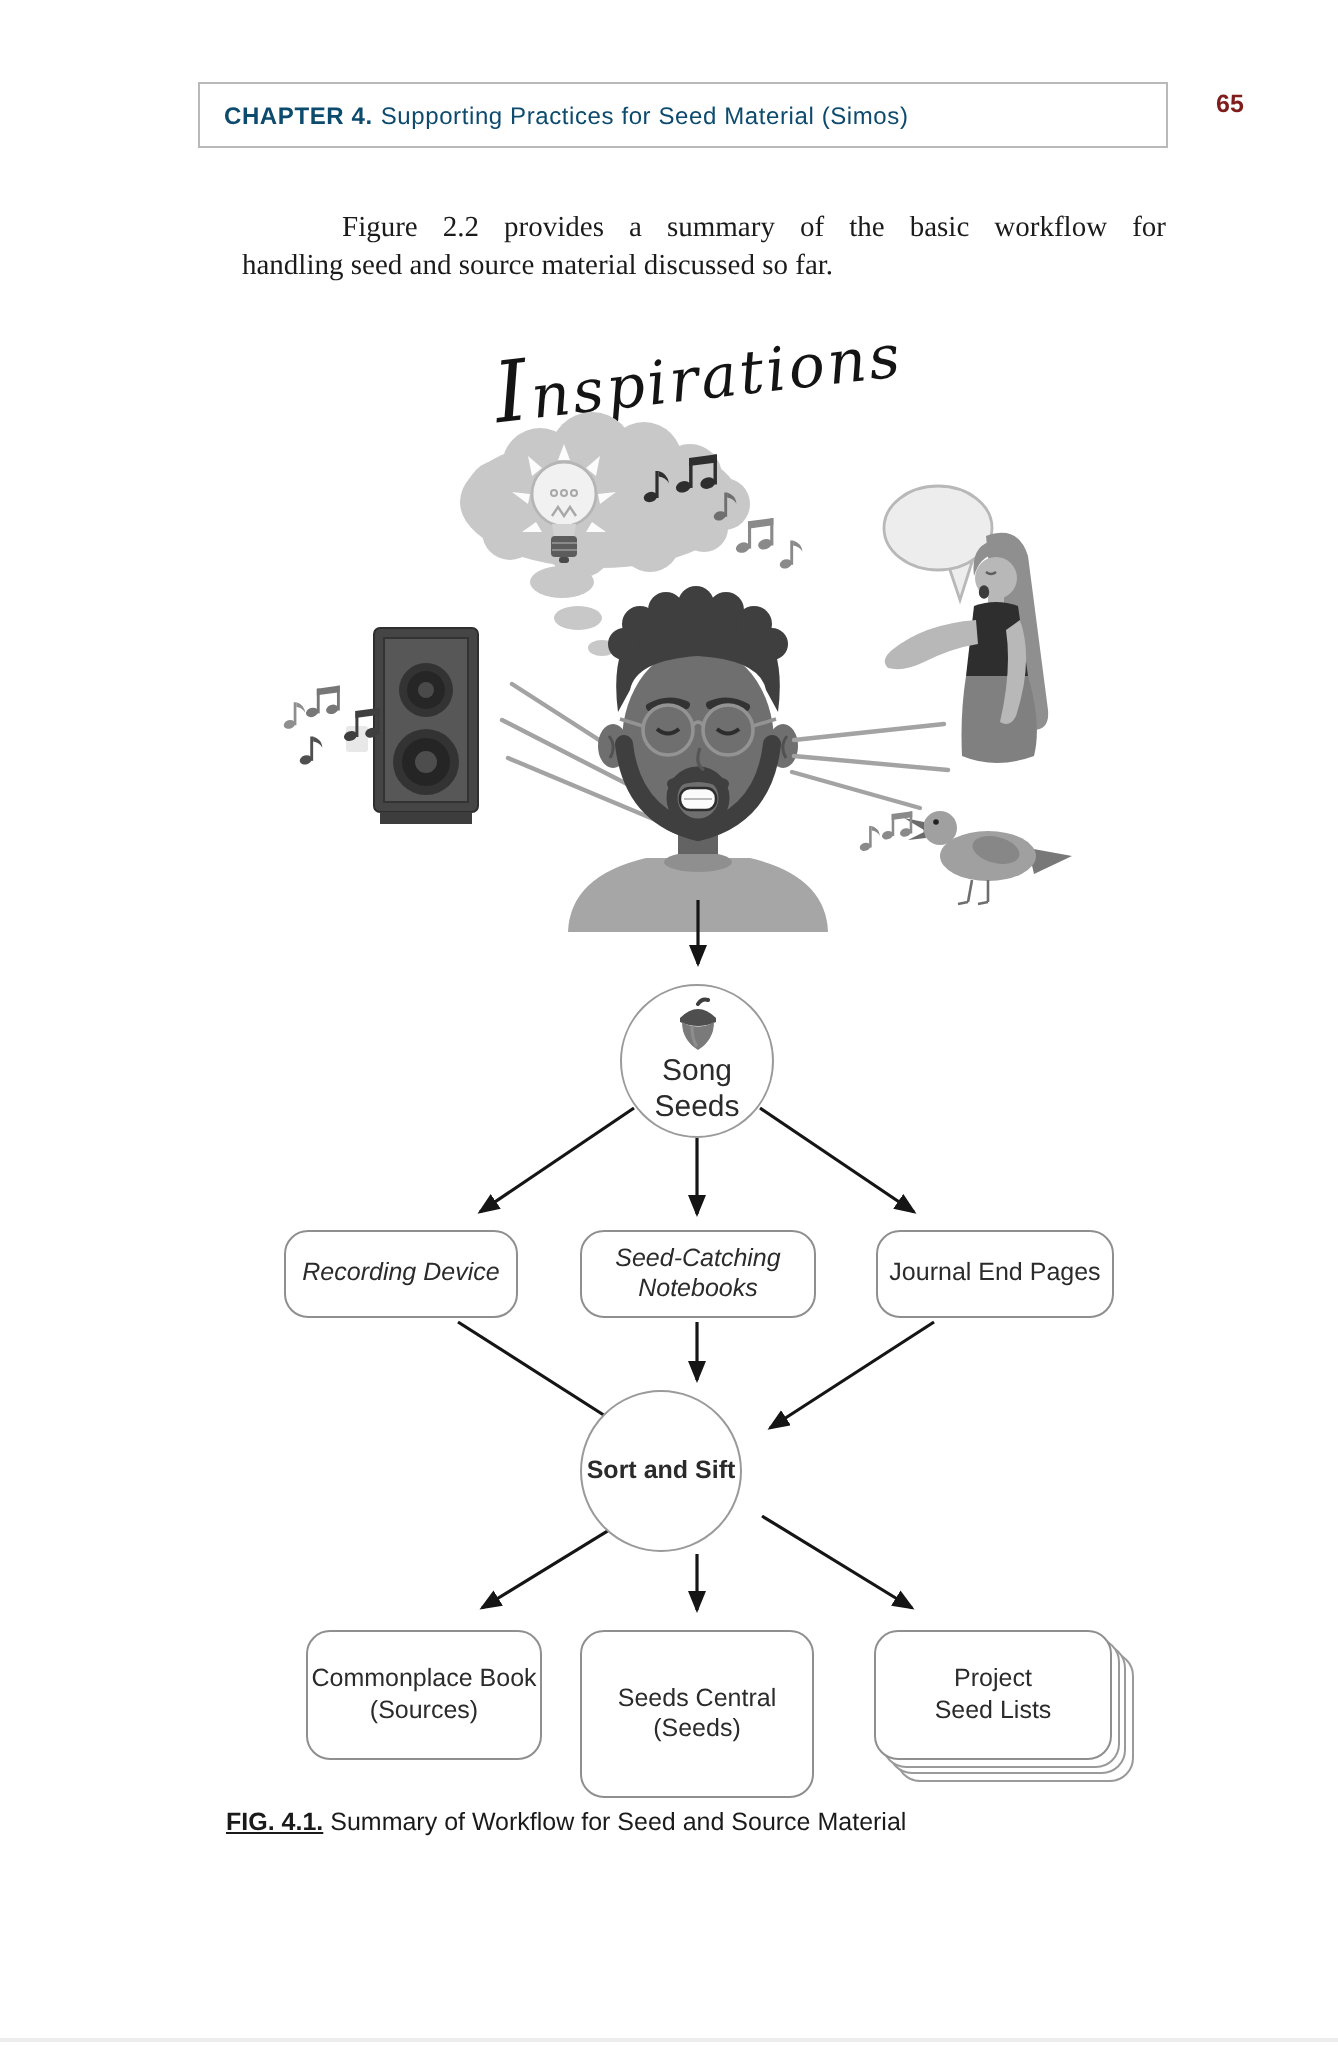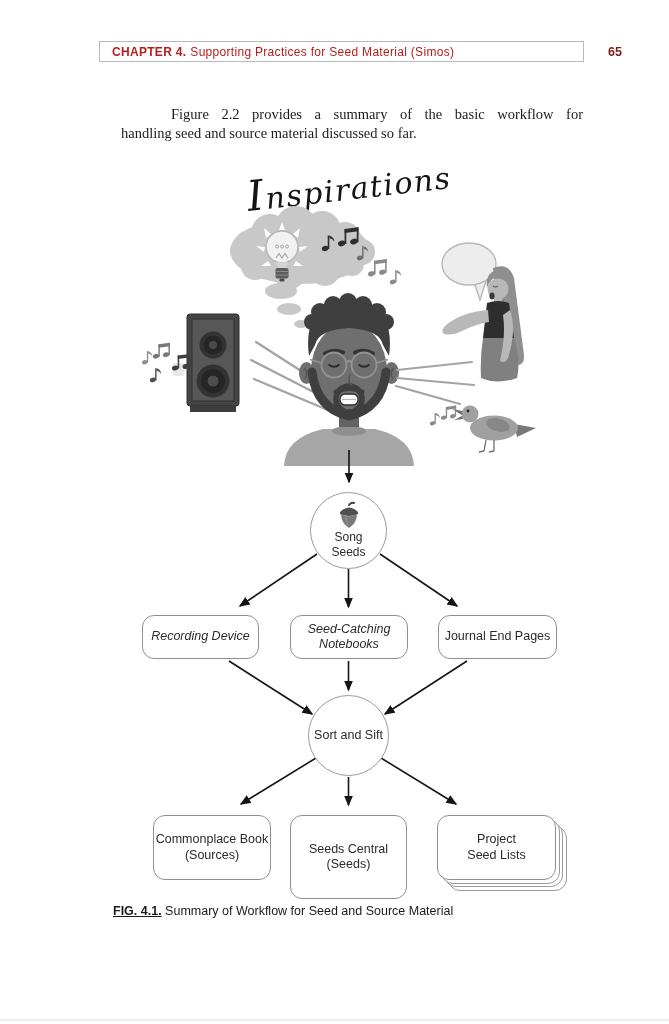--- a/index.html
+++ b/index.html
@@ -5,24 +5,24 @@
   html,body { margin:0; padding:0; background:#ffffff; }
   .page {
     position:relative; width:669px; height:1024px; background:#ffffff;
     font-family:"Liberation Sans", sans-serif; overflow:hidden;
   }
   .page-bottom-edge {
     position:absolute; left:0; top:1019px; width:669px; height:2px; background:#ededed;
   }
   
   .header-box {
-    position:absolute; left:99px; top:41px; width:485px; height:21px;
+    position:absolute; left:99px; top:41px; width:485px; height:33px;
     border:1px solid #b9b9b9; box-sizing:border-box;
     display:flex; align-items:center; padding-left:12px;
-    font-size:12px; color:#b91c1c; letter-spacing:0.3px; background:#fff;
+    font-size:12px; color:#0c4a6e; letter-spacing:0.3px; background:#fff;
   }
   .header-box .chapter-label { font-weight:bold; margin-right:4px; white-space:pre; }
   .page-number {
     position:absolute; left:608px; top:45px; font-size:12.5px; font-weight:bold; color:#7f1d1d;
   }
   
   .paragraph {
     position:absolute; left:121px; top:105px; width:462px;
     font-family:"Liberation Serif", serif; font-size:14.5px; line-height:19px; color:#1b1b1b;
   }
@@ -39,26 +39,26 @@
   .art { position:absolute; left:0; top:0; width:669px; height:1024px; }
   
   .fnode {
     position:absolute; box-sizing:border-box; background:#fff;
     border:1.4px solid #8f8f8f; border-radius:12px;
     display:flex; flex-direction:column; align-items:center; justify-content:center;
     text-align:center; font-size:12.5px; line-height:1.22; color:#2b2b2b;
   }
   .fnode span { display:block; }
   .circle { border-radius:50%; }
-  .node-song-seeds   { left:310px; top:492px; width:77px; height:77px; font-size:12px; border-color:#9a9a9a; }
+  .node-song-seeds   { left:310px; top:492px; width:77px; height:77px; font-size:15px; border-color:#9a9a9a; }
   .node-song-seeds svg { margin-bottom:1px; }
   .node-recording    { left:142px; top:615px; width:117px; height:44px;font-style:italic; }
   .node-seedcatching { left:290px; top:615px; width:118px; height:44px;font-style:italic; }
   .node-journal      { left:438px; top:615px; width:119px; height:44px; }
-  .node-sortsift     { left:308px; top:695px; width:81px;  height:81px; border-color:#9a9a9a; }
+  .node-sortsift     { left:290px; top:695px; width:81px;  height:81px; border-color:#9a9a9a;font-weight:bold; }
   .node-commonplace  { left:153px; top:815px; width:118px; height:65px; }
   .node-seedscentral { left:290px; top:815px; width:117px; height:84px; }
   .stack-wrap        { position:absolute; left:437px; top:815px; width:119px; height:65px; }
   .stack-layer {
     position:absolute; width:119px; height:65px; box-sizing:border-box;
     background:#fff; border:1.2px solid #9a9a9a; border-radius:12px;
   }
   .stack-wrap .fnode { left:0; top:0; width:119px; height:65px;text-align:center; }
   
   .caption {

